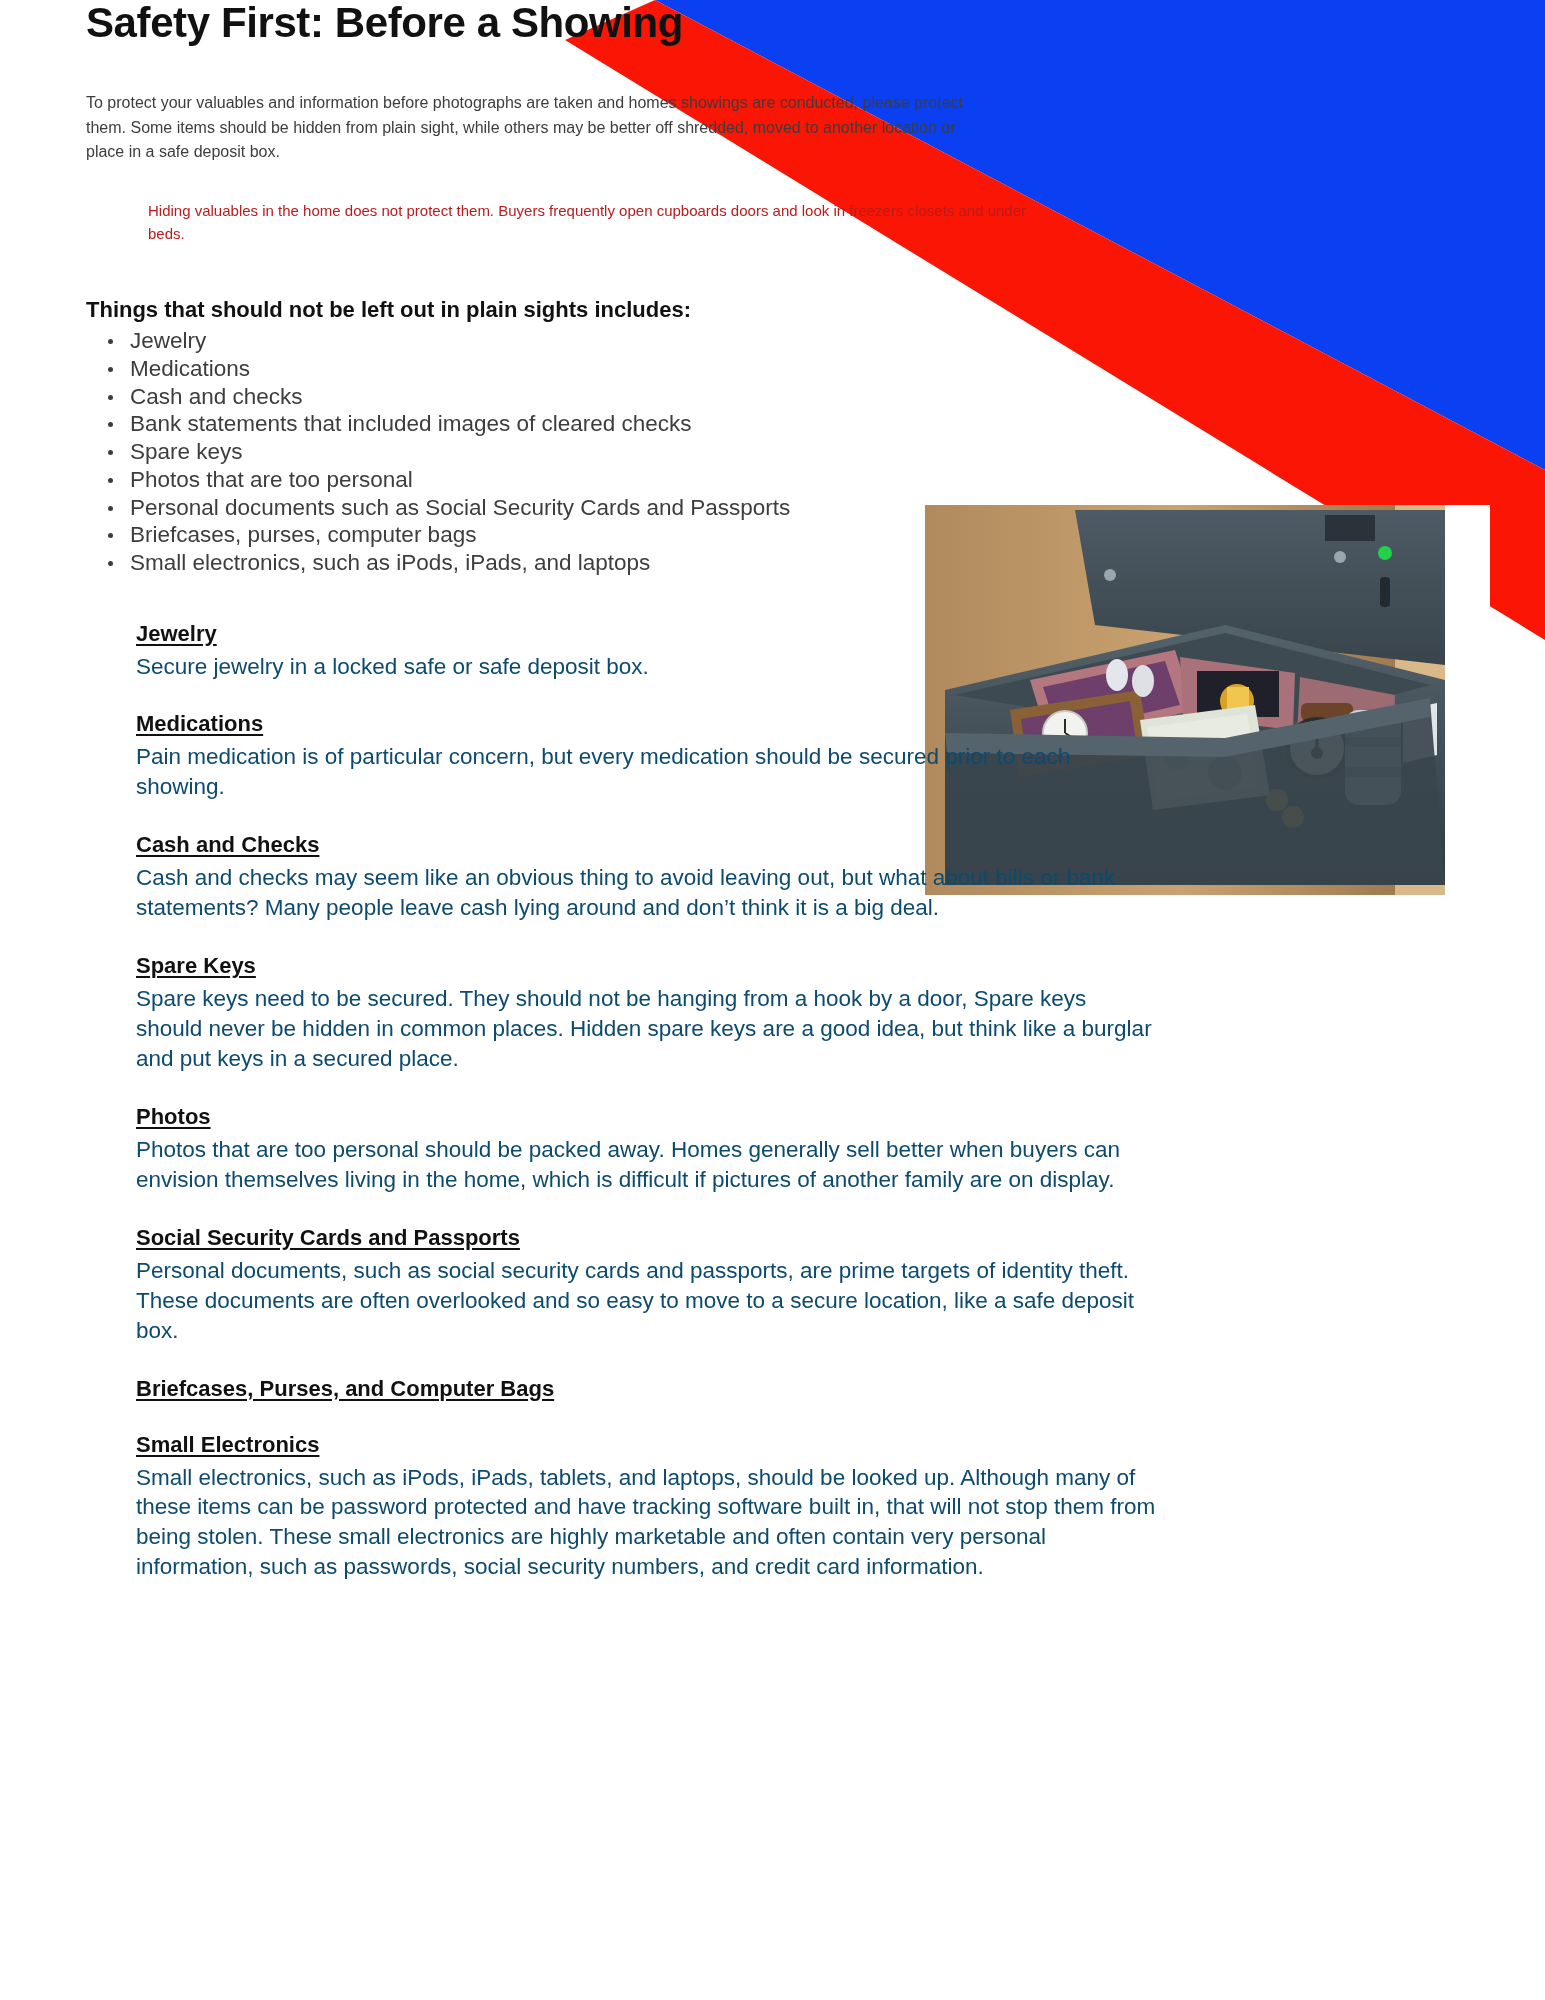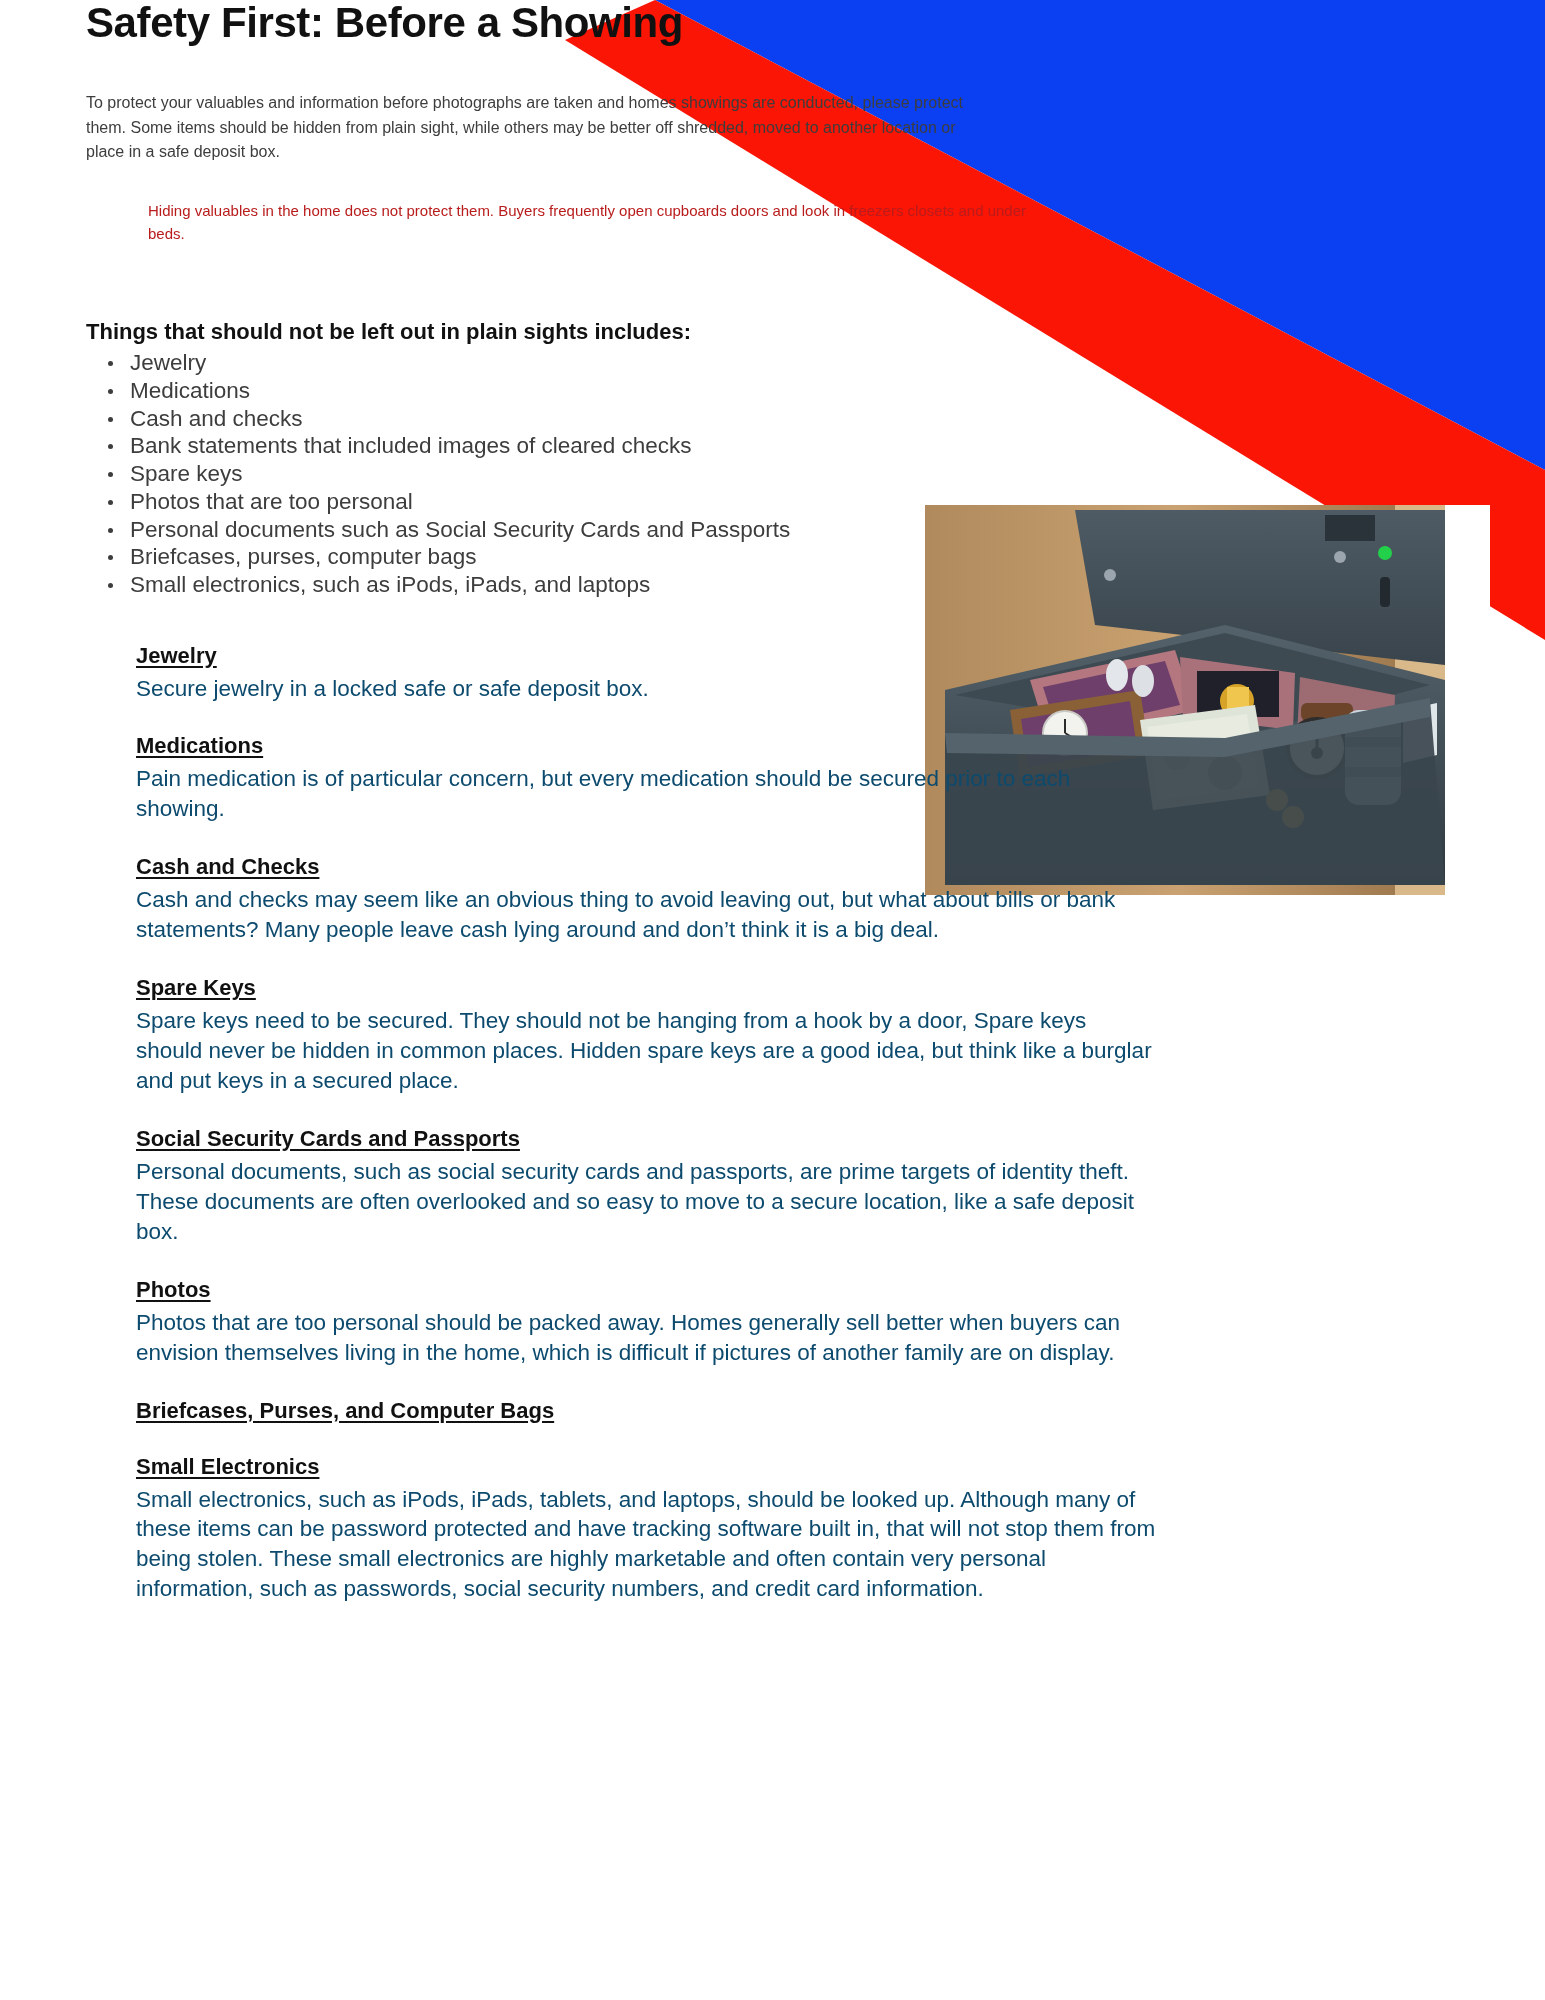--- a/index.html
+++ b/index.html
@@ -66,21 +66,21 @@
     margin-top: 35px;
     font-size: 15px;
     line-height: 1.53;
     color: #b91c1c;
   }
 
   #list-heading {
     font-size: 22px;
     font-weight: bold;
     color: #111111;
-    margin-top: 74px;
+    margin-top: 52px;
     margin-bottom: 4px;
   }
 
   ul#plain-sight-list {
     list-style: none;
     margin: 0;
     padding: 0;
     width: 860px;
   }
   ul#plain-sight-list li {
@@ -261,27 +261,27 @@
         <div class="section-heading">Cash and Checks</div>
         <div class="section-body w-wide">Cash and checks may seem like an obvious thing to avoid leaving out, but what about bills or bank statements? Many people leave cash lying around and don’t think it is a big deal.</div>
       </div>
 
       <div class="section">
         <div class="section-heading">Spare Keys</div>
         <div class="section-body w-wide">Spare keys need to be secured. They should not be hanging from a hook by a door, Spare keys should never be hidden in common places. Hidden spare keys are a good idea, but think like a burglar and put keys in a secured place.</div>
       </div>
 
       <div class="section">
+        <div class="section-heading">Photos</div>
+        <div class="section-body w-wide">Photos that are too personal should be packed away. Homes generally sell better when buyers can envision themselves living in the home, which is difficult if pictures of another family are on display.</div>
+      </div>
+
+      <div class="section">
         <div class="section-heading">Social Security Cards and Passports</div>
         <div class="section-body w-full">Personal documents, such as social security cards and passports, are prime targets of identity theft. These documents are often overlooked and so easy to move to a secure location, like a safe deposit box.</div>
-      </div>
-
-      <div class="section">
-        <div class="section-heading">Photos</div>
-        <div class="section-body w-wide">Photos that are too personal should be packed away. Homes generally sell better when buyers can envision themselves living in the home, which is difficult if pictures of another family are on display.</div>
       </div>
 
       <div class="section">
         <div class="section-heading">Briefcases, Purses, and Computer Bags</div>
       </div>
 
       <div class="section">
         <div class="section-heading">Small Electronics</div>
         <div class="section-body w-full">Small electronics, such as iPods, iPads, tablets, and laptops, should be looked up. Although many of these items can be password protected and have tracking software built in, that will not stop them from being stolen. These small electronics are highly marketable and often contain very personal information, such as passwords, social security numbers, and credit card information.</div>
       </div>

